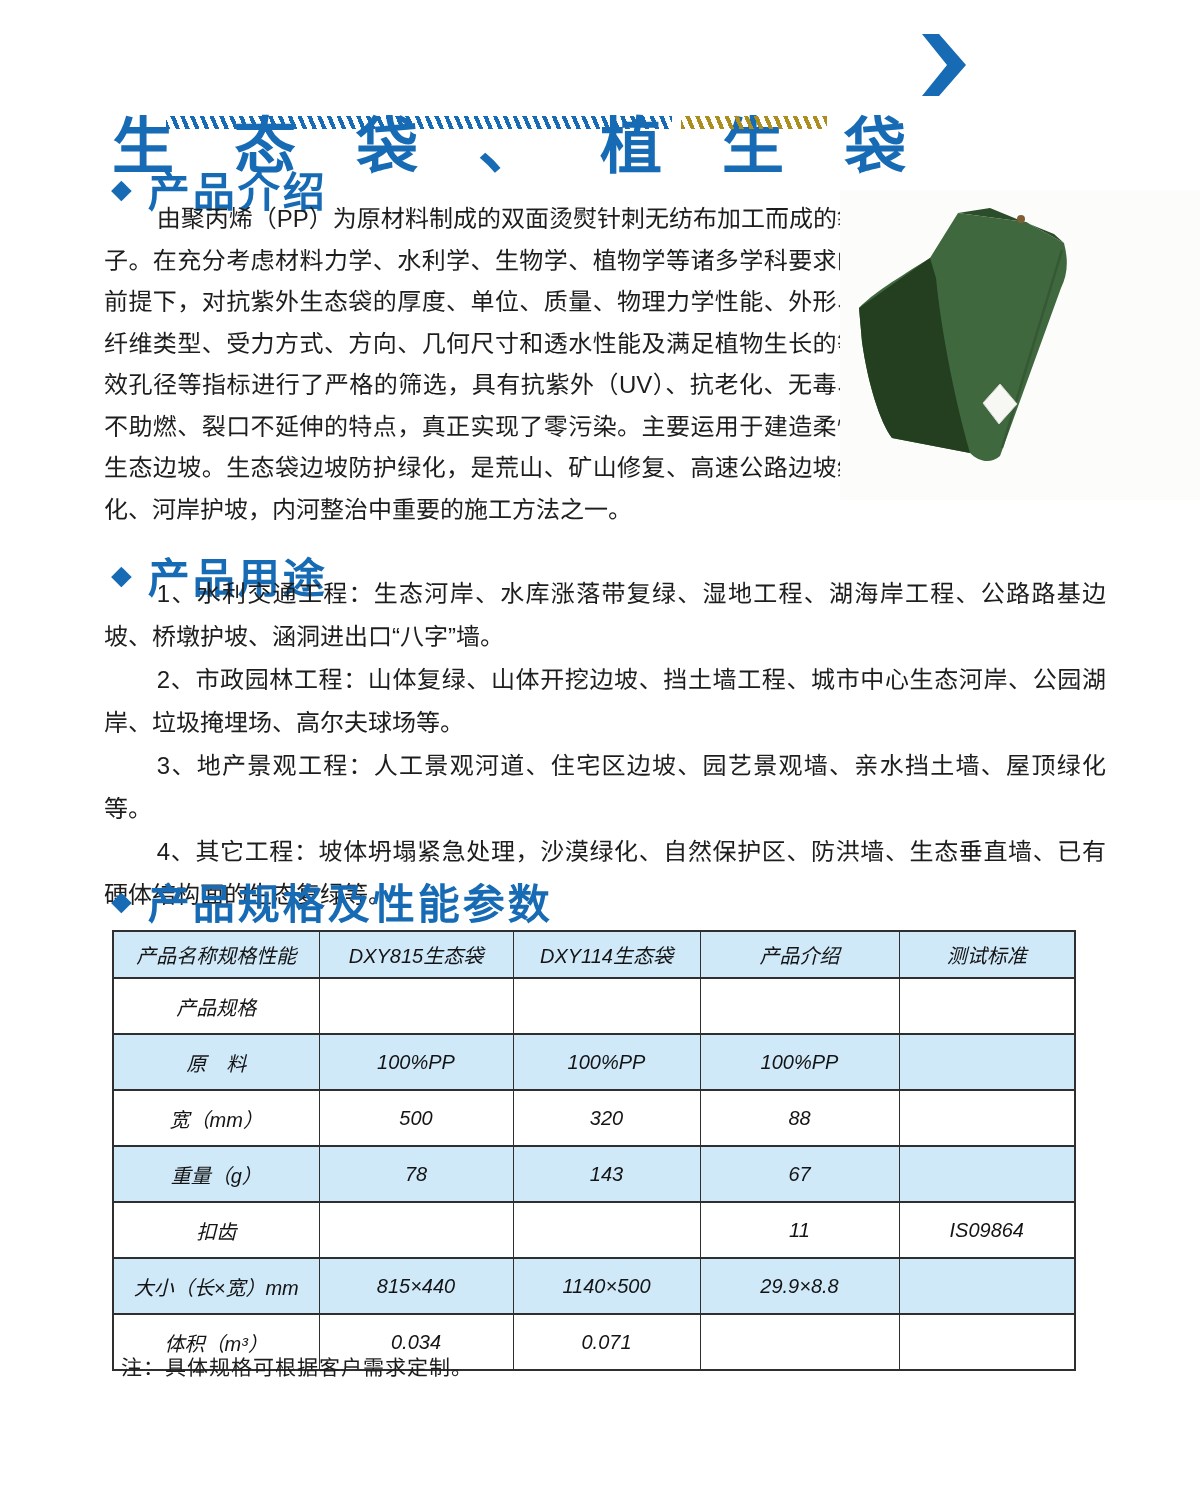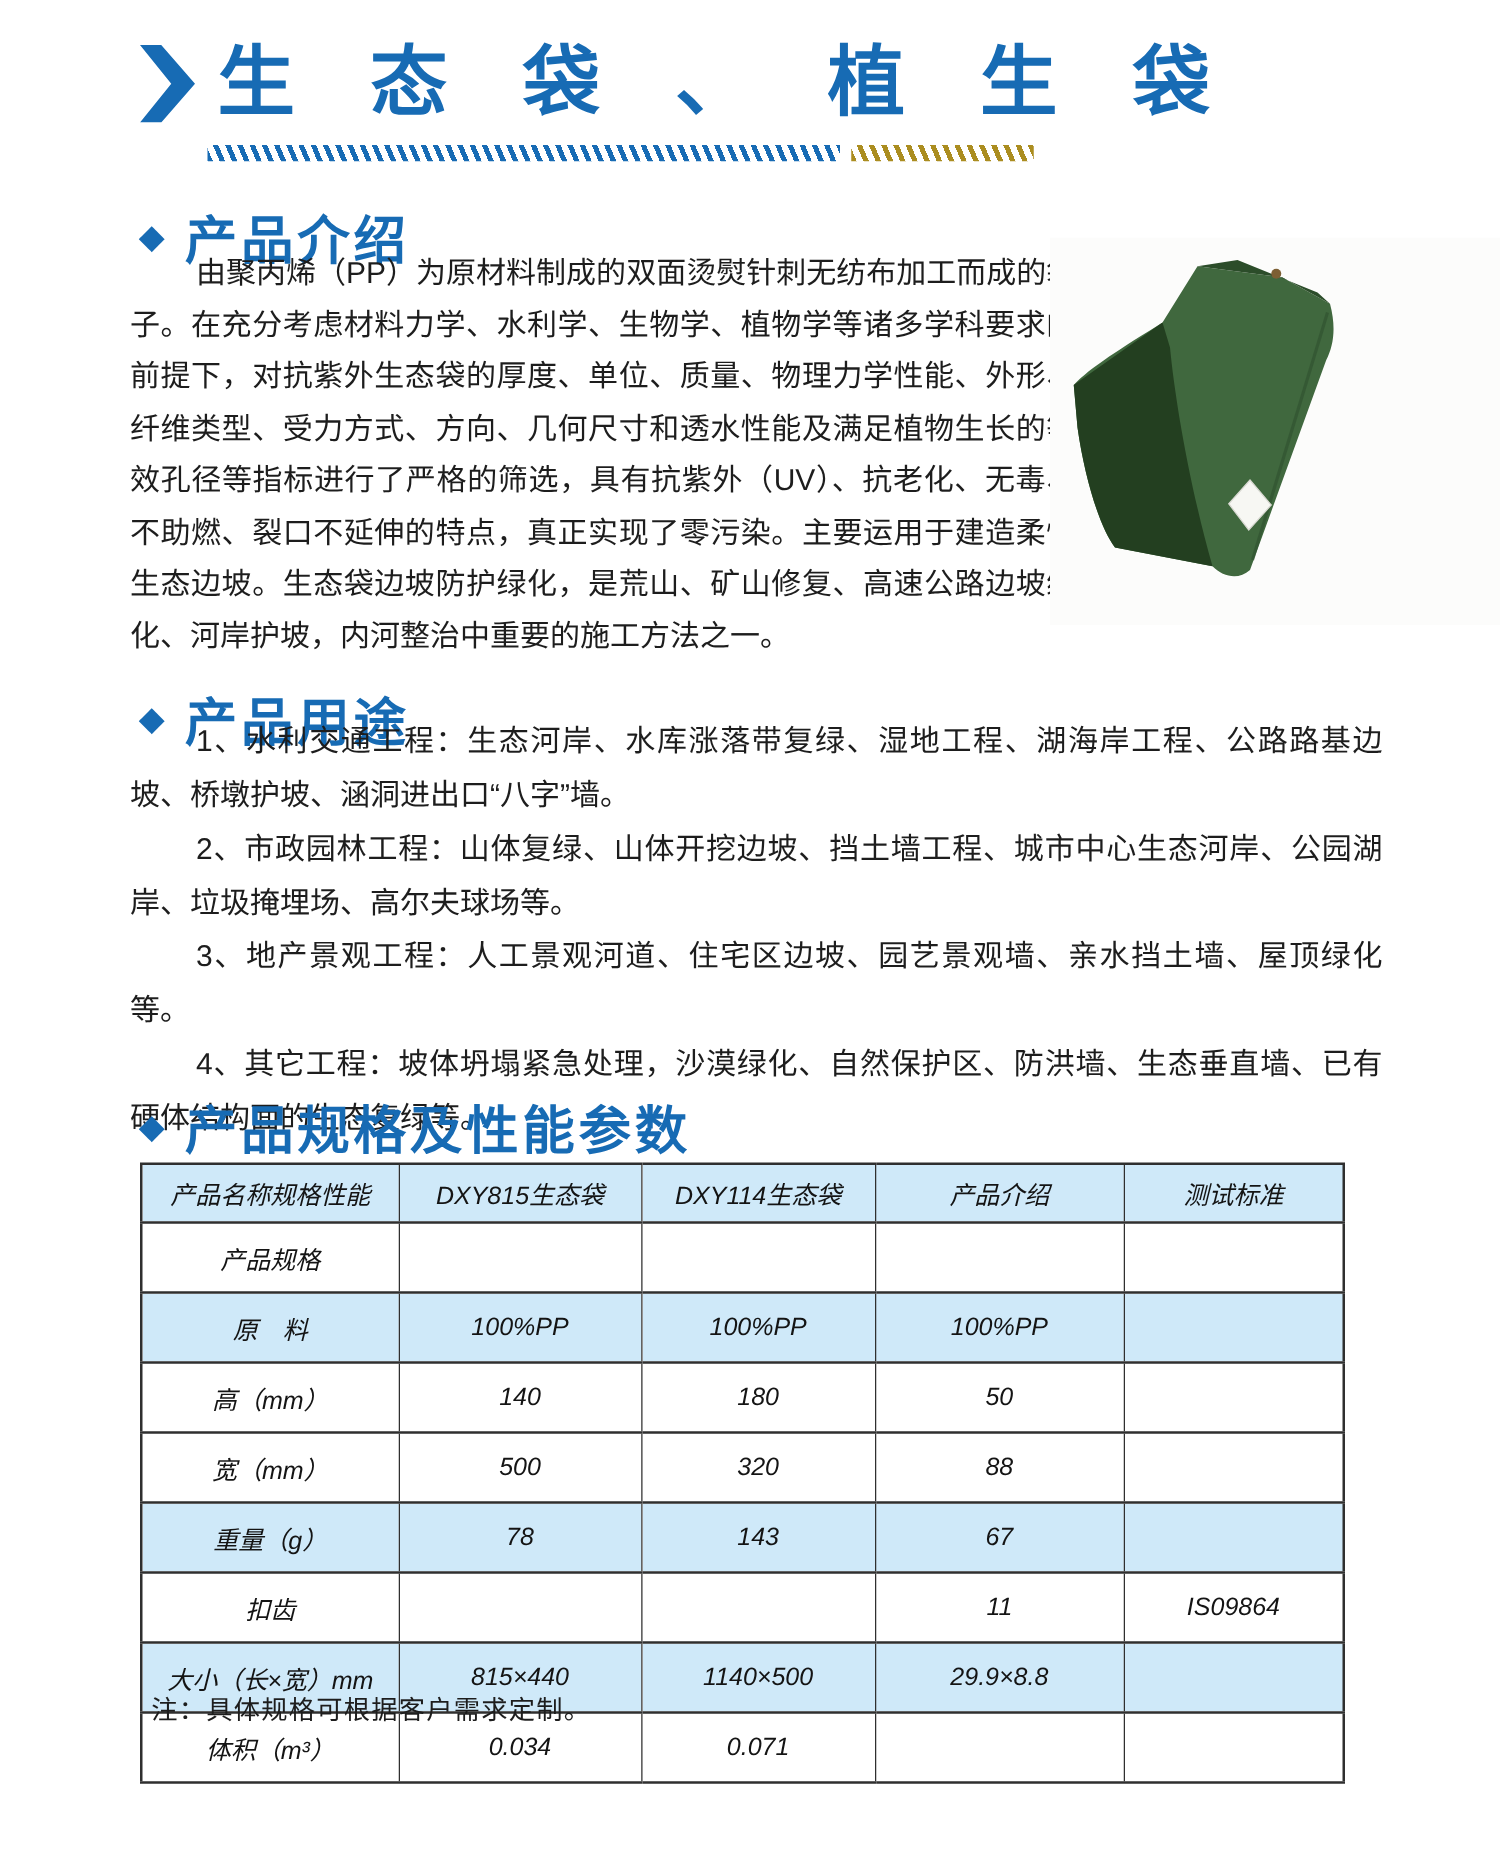--- a/index.html
+++ b/index.html
@@ -10,21 +10,21 @@
     --ink:#1d1d1d;
   }
   *{box-sizing:border-box;}
   html,body{margin:0;padding:0;}
   body{
     width:1200px;height:1489px;position:relative;background:#ffffff;
     font-family:"Liberation Sans","DejaVu Sans",sans-serif;color:var(--ink);
     overflow:hidden;
   }
   
-  .title-row{position:absolute;top:34px;left:112px;display:flex;align-items:center;gap:18px;}
+  .title-row{position:absolute;top:34px;left:112px;display:flex;align-items:flex-end;gap:18px;flex-direction:column;}
   .arrow-icon{width:44px;height:62px;flex:0 0 auto;}
   .page-title{
     margin:0;font-size:62px;line-height:1.08;font-weight:900;color:var(--accent);
     letter-spacing:60px;white-space:nowrap;
   }
   .stripe{position:absolute;top:116px;left:166px;height:13px;display:flex;gap:9px;}
   .stripe-seg{height:100%;}
   .stripe-blue{width:506px;background:repeating-linear-gradient(67deg,var(--accent) 0 4px,transparent 4px 9px);}
   .stripe-gold{width:146px;background:repeating-linear-gradient(67deg,var(--gold) 0 4px,transparent 4px 9px);}
   
@@ -143,27 +143,20 @@
         <td></td>
       </tr>
       <tr class="r-blue">
         <td>原　料</td>
         <td>100%PP</td>
         <td>100%PP</td>
         <td>100%PP</td>
         <td></td>
       </tr>
       <tr class="r-white">
-        <td>高（mm）</td>
-        <td>140</td>
-        <td>180</td>
-        <td>50</td>
-        <td></td>
-      </tr>
-      <tr class="r-white">
         <td>宽（mm）</td>
         <td>500</td>
         <td>320</td>
         <td>88</td>
         <td></td>
       </tr>
       <tr class="r-blue">
         <td>重量（g）</td>
         <td>78</td>
         <td>143</td>

